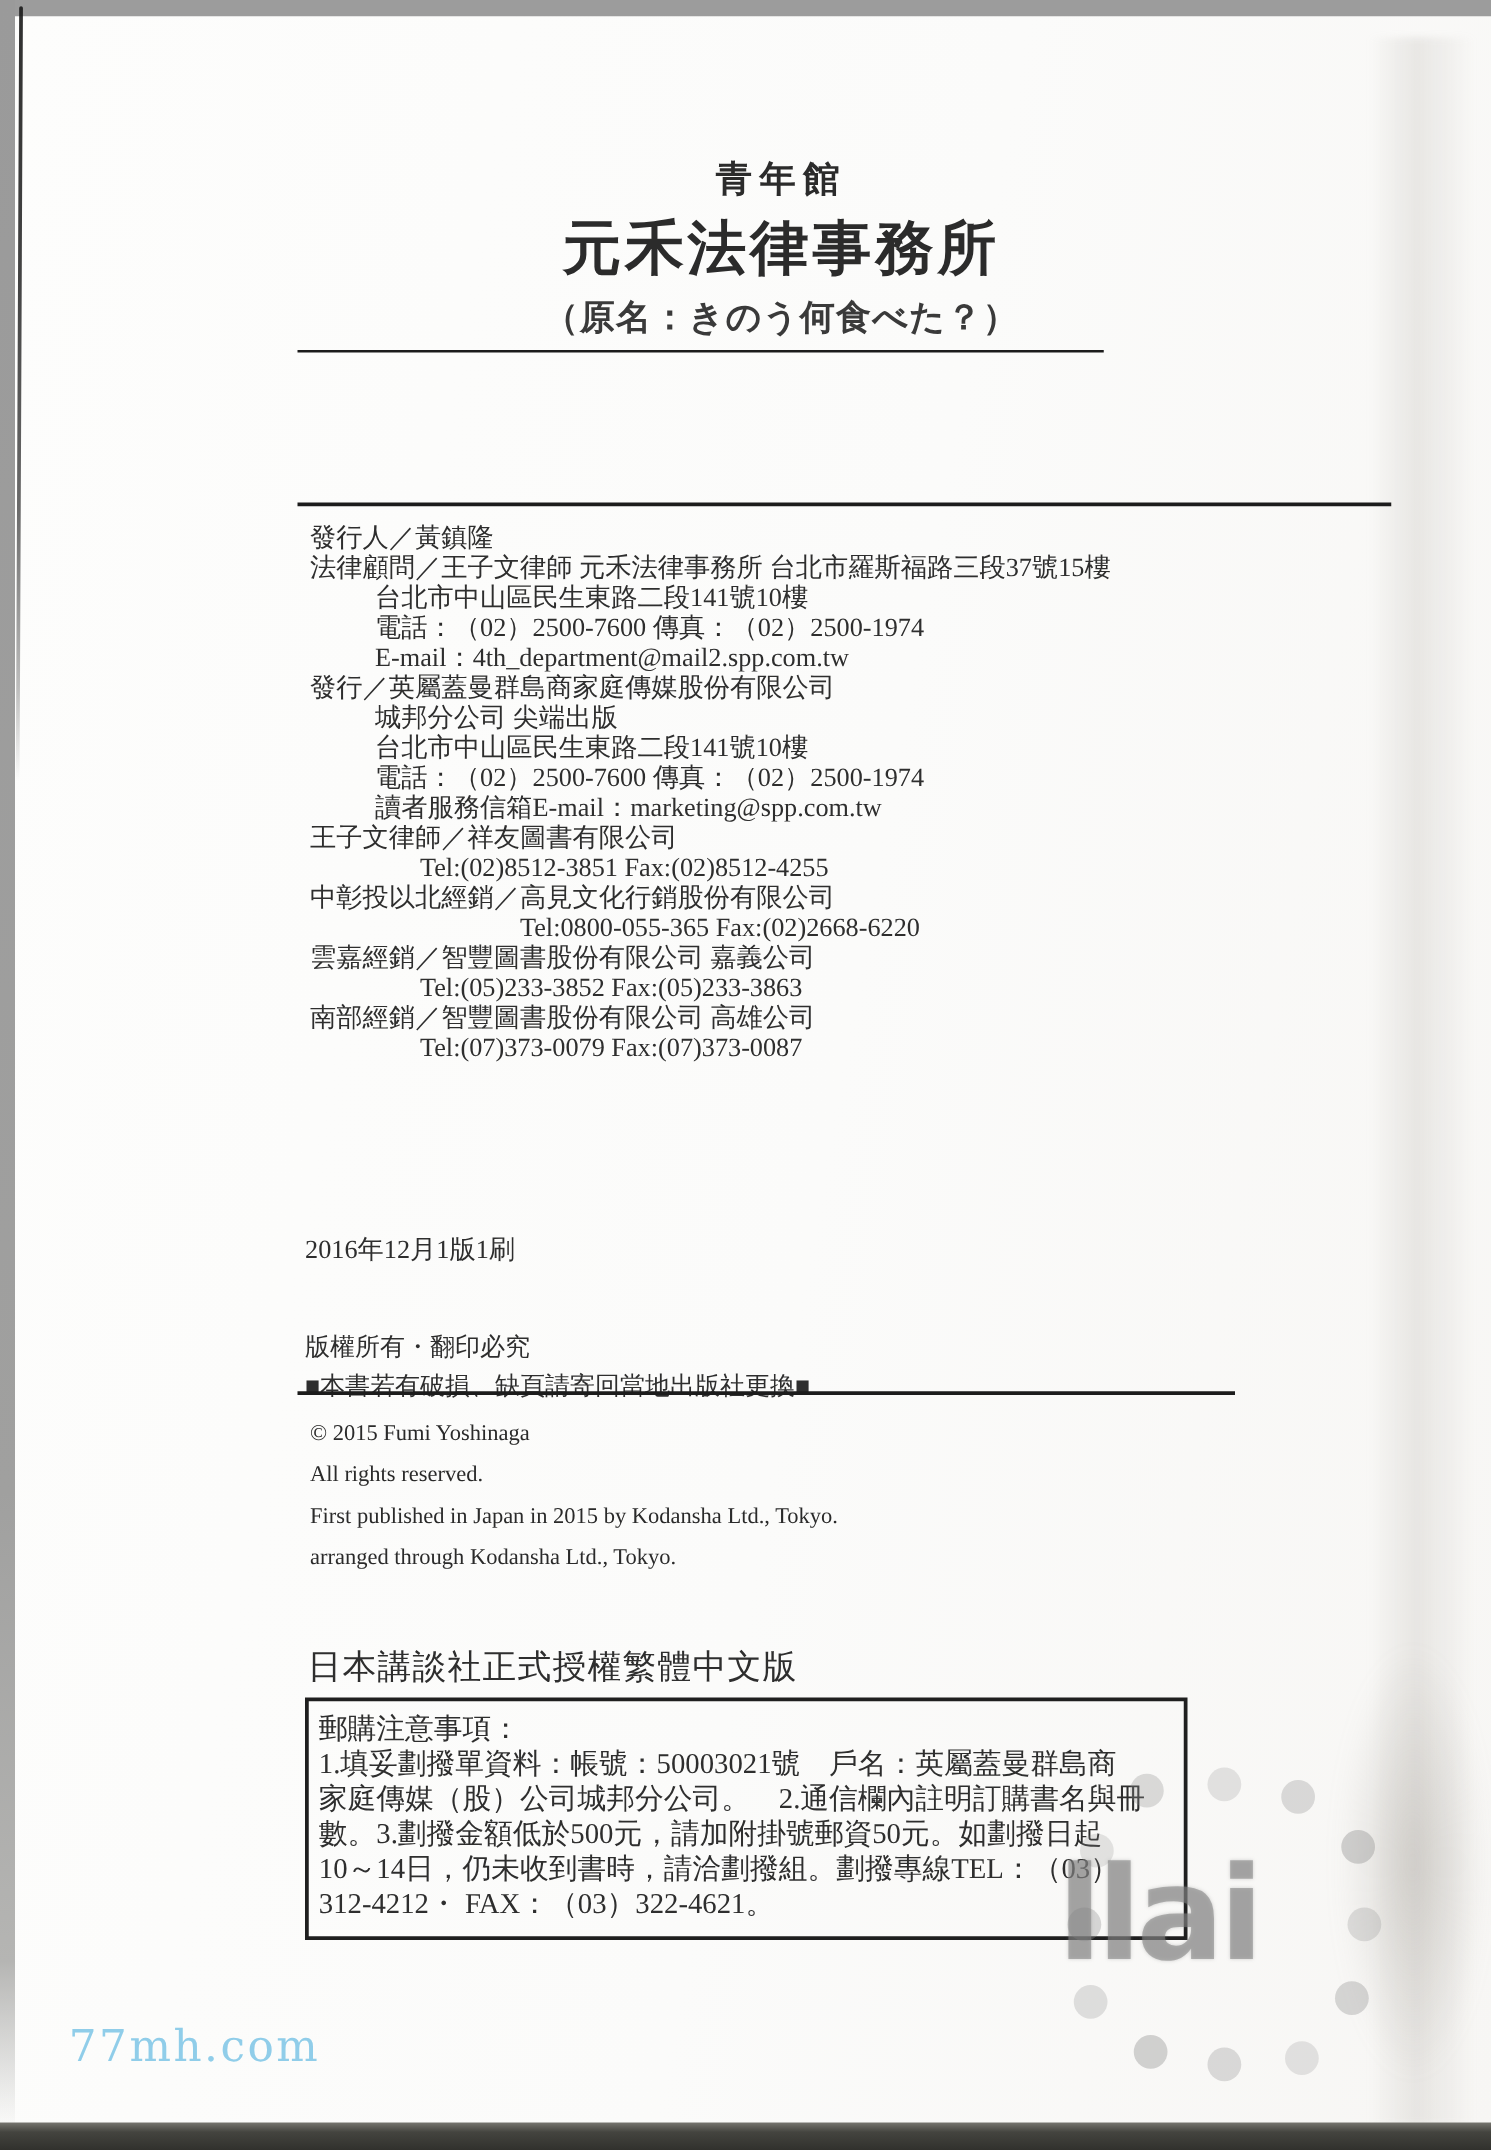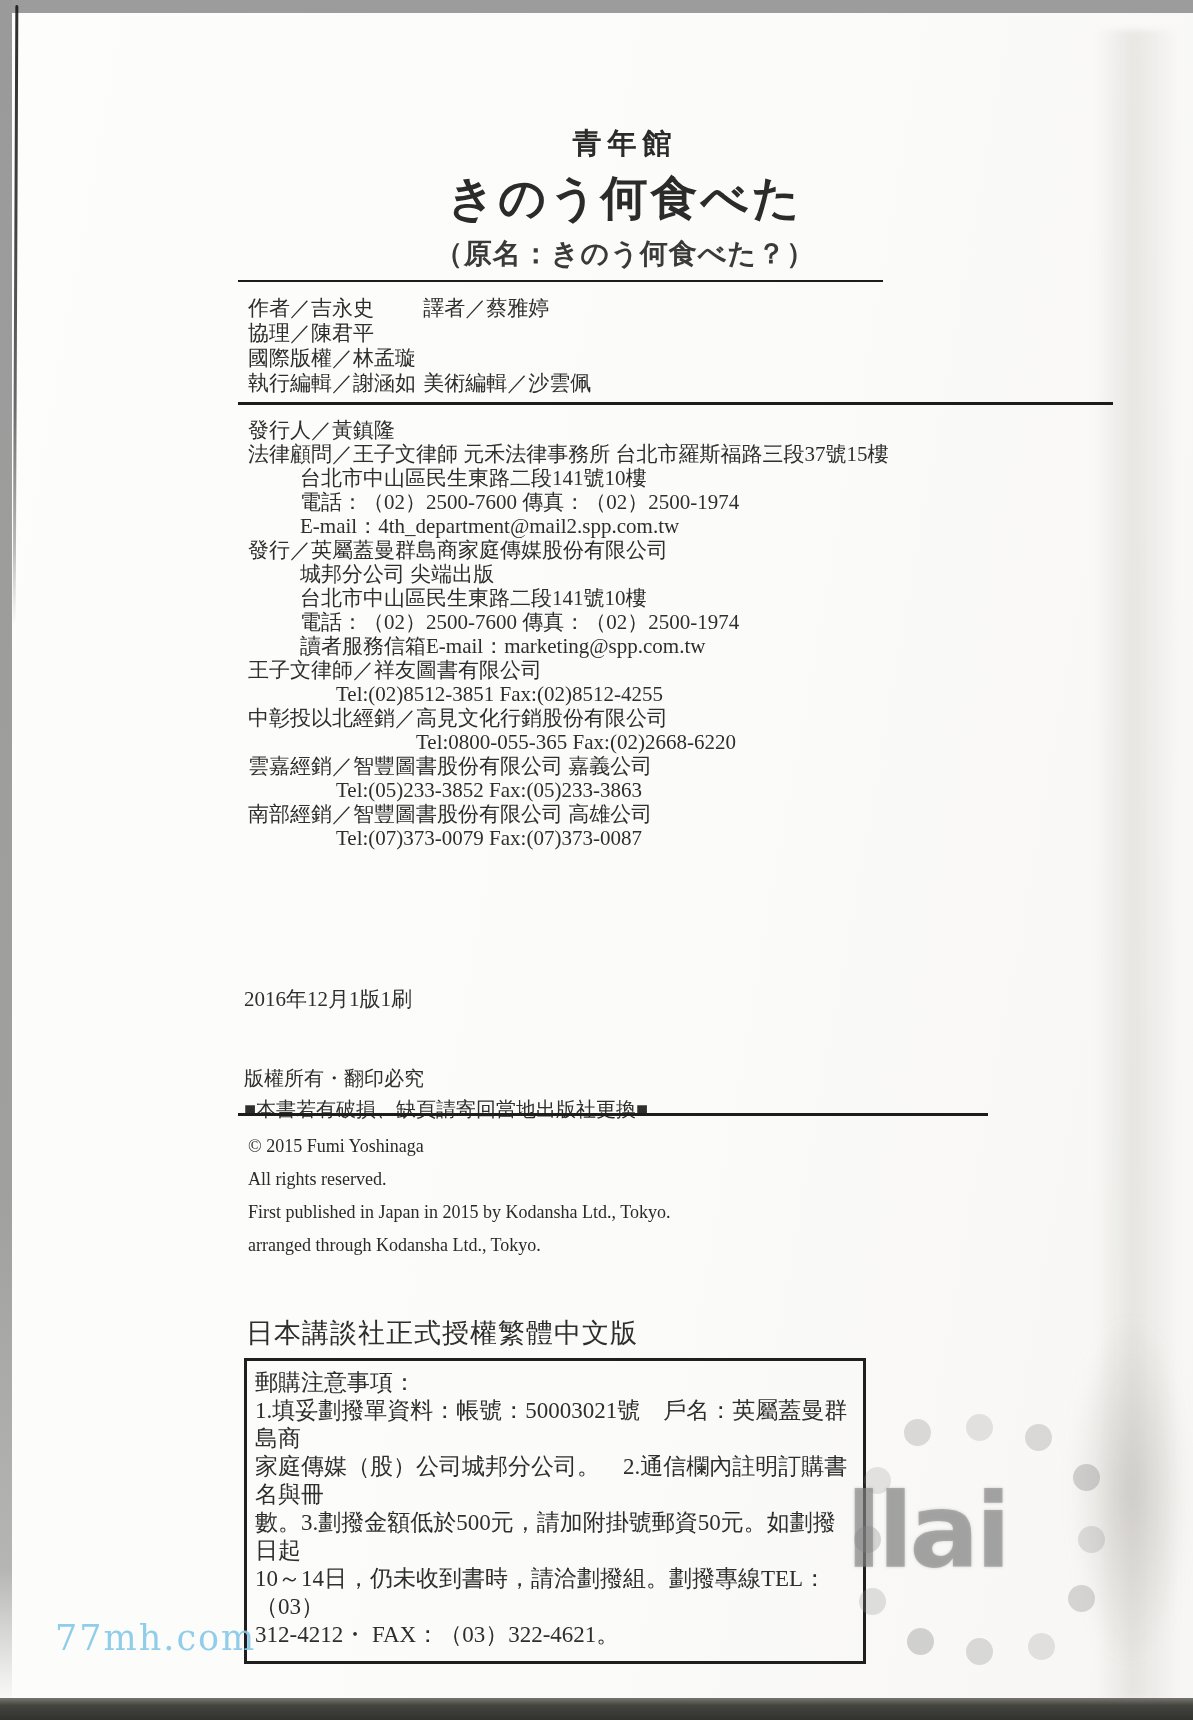--- a/index.html
+++ b/index.html
@@ -47,21 +47,21 @@
   .pub-line.ind3 { padding-left:168px; }
 
   .edition { position:absolute; left:244px; top:985px; font-size:21px; }
 
   .rights { position:absolute; left:244px; top:1041px; font-size:20px; line-height:31px;margin-top:22px; }
 
   .copyright { position:absolute; left:248px; top:1130px; font-size:18px; line-height:33px; color:#2a2a2a; }
 
   .authorization { position:absolute; left:246px; top:1315px; font-size:27px; letter-spacing:1px; }
 
-  .mail-box { position:absolute; left:244px; top:1358px; width:622px; box-sizing:border-box;
+  .mail-box { position:absolute; left:244px; top:1358px; width:706px; box-sizing:border-box;
     border:3px solid #1f1f1f; padding:8px 6px 12px 8px; font-size:23px; line-height:28px; }
 
   
   .site-mark { position:absolute; left:55px; top:1618px; font-size:35px; letter-spacing:2px;
     color:#85c9e8; opacity:.9; font-family:"DejaVu Serif","Liberation Serif",serif; }
   .wm { position:absolute; left:818px; top:1378px; width:360px; height:340px; pointer-events:none; }
   .wm-text { position:absolute; left:28px; top:92px; font-family:"DejaVu Sans","Liberation Sans",sans-serif;
     font-weight:bold; font-size:104px; letter-spacing:-4px; color:rgba(125,125,125,.55);
     text-shadow:0 0 3px rgba(125,125,125,.35); }
   .wm-dot { position:absolute; width:27px; height:27px; border-radius:50%; background:#8f8f8f; }
@@ -72,45 +72,26 @@
 <div class="page">
 
   <div class="edge-top"></div>
   <div class="edge-left"></div>
   <div class="spine-line"></div>
   <div class="curl-shade"></div>
   <div class="corner-blotch"></div>
 
   <div class="title-block">
     <div class="imprint">青年館</div>
-    <div class="book-title">きのう何食べた</div>
+    <div class="book-title">元禾法律事務所</div>
     <div class="orig-title">（原名：きのう何食べた？）</div>
   </div>
 
   <div class="rule rule1"></div>
 
-  <div class="credits">
-
-  <div class="credit-row">
-      <span class="credit-left">作者／吉永史</span>
-      <span class="credit-right">譯者／蔡雅婷</span>
-    </div>
-      <div class="credit-row">
-      <span class="credit-left">協理／陳君平</span>
-      <span class="credit-right"></span>
-    </div>
-      <div class="credit-row">
-      <span class="credit-left">國際版權／林孟璇</span>
-      <span class="credit-right"></span>
-    </div>
-      <div class="credit-row">
-      <span class="credit-left">執行編輯／謝涵如</span>
-      <span class="credit-right">美術編輯／沙雲佩</span>
-    </div>
-    </div>
 
   <div class="rule rule2"></div>
 
   <div class="pub-block">
 
   <div class="pub-line ind0">發行人／黃鎮隆</div>
       <div class="pub-line ind0">法律顧問／王子文律師 元禾法律事務所 台北市羅斯福路三段37號15樓</div>
       <div class="pub-line ind1">台北市中山區民生東路二段141號10樓</div>
       <div class="pub-line ind1">電話：（02）2500-7600 傳真：（02）2500-1974</div>
       <div class="pub-line ind1">E-mail：4th_department@mail2.spp.com.tw</div>

